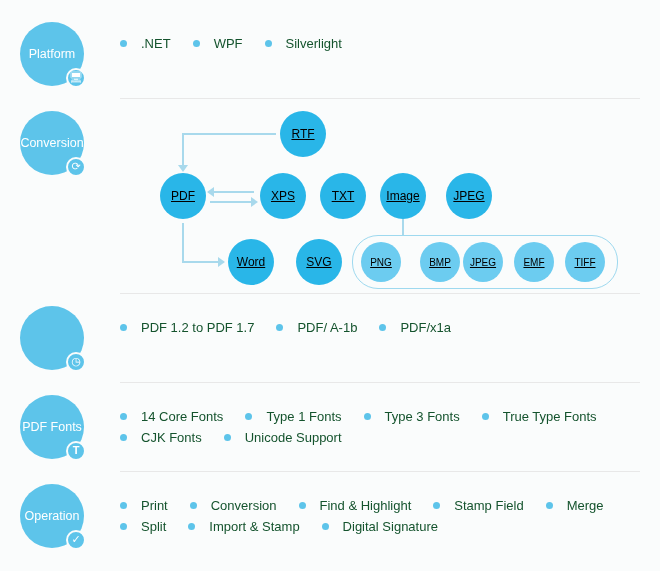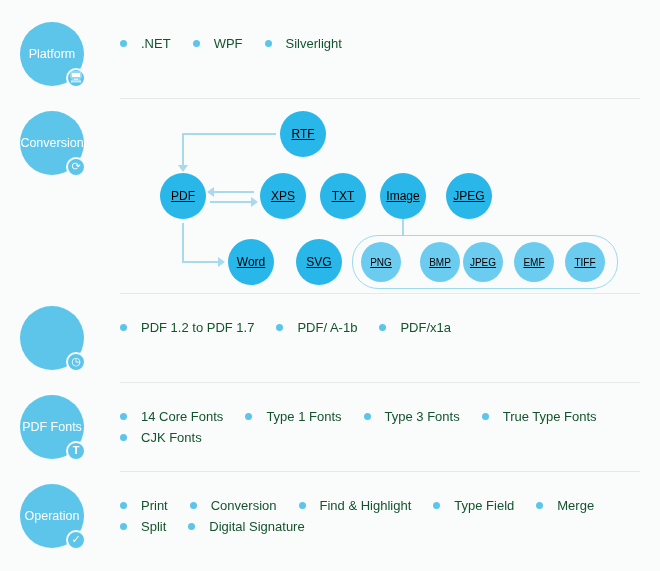--- a/index.html
+++ b/index.html
@@ -243,20 +243,24 @@
         <span>Type 3 Fonts</span>
       </span>
     <span class="tag">
         <span class="dot"></span>
         <span>True Type Fonts</span>
       </span>
     <span class="tag">
         <span class="dot"></span>
         <span>CJK Fonts</span>
       </span>
+    <span class="tag">
+        <span class="dot"></span>
+        <span>Unicode Support</span>
+      </span>
   </div>
 </div>
 <hr class="divider">
 
 <div class="section">
   <div class="badge">
     <span>Operation</span>
     <span class="corner-icon">✓</span>
   </div>
   <div class="tags">
@@ -267,28 +271,32 @@
     <span class="tag">
         <span class="dot"></span>
         <span>Conversion</span>
       </span>
     <span class="tag">
         <span class="dot"></span>
         <span>Find &amp; Highlight</span>
       </span>
     <span class="tag">
         <span class="dot"></span>
-        <span>Type Field</span>
+        <span>Stamp Field</span>
       </span>
     <span class="tag">
         <span class="dot"></span>
         <span>Merge</span>
       </span>
     <span class="tag">
         <span class="dot"></span>
         <span>Split</span>
       </span>
     <span class="tag">
         <span class="dot"></span>
+        <span>Import &amp; Stamp</span>
+      </span>
+    <span class="tag">
+        <span class="dot"></span>
         <span>Digital Signature</span>
       </span>
   </div>
 </div>
 
 </body></html>

